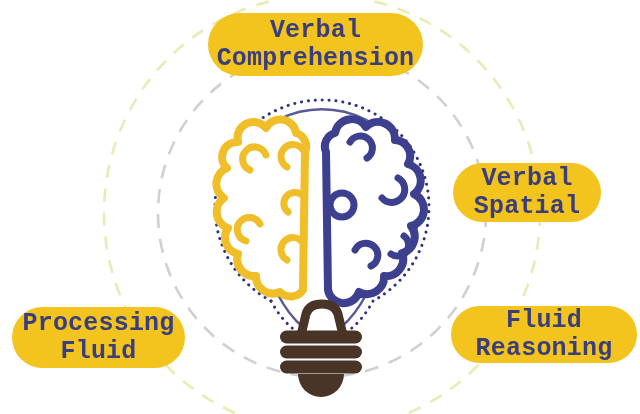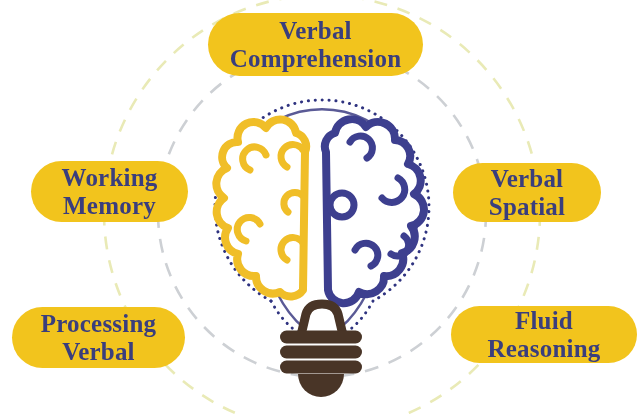--- a/index.html
+++ b/index.html
@@ -1,18 +1,18 @@
 <!DOCTYPE html>
 <html><head>
 <meta charset="utf-8">
 <style>
   html,body{margin:0;padding:0;background:#ffffff;}
   .canvas{
     position:relative;width:640px;height:414px;background:#ffffff;overflow:hidden;
-    font-family:Liberation Serif, serif;
+    font-family:Liberation Mono, monospace;
   }
   .decor-svg{position:absolute;left:0;top:0;width:640px;height:414px;}
   .pill{
     position:absolute;
     background:#F2C41D;
     border-radius:40px;
     display:flex;align-items:center;justify-content:center;
     text-align:center;
     color:#3A3E7D;
     font-weight:700;
@@ -102,30 +102,26 @@
       <rect x="280" y="345.5" width="82" height="13" rx="6.5"></rect>
       <rect x="280" y="360.5" width="82" height="13" rx="6.5"></rect>
       <path d="M 298 374 a 23 23 0 0 0 46 0 z"></path>
     </g>
   </svg>
 
   <div class="pill pill-top">
     <span>Verbal
 Comprehension</span>
   </div>
-  <div class="pill pill-left">
-    <span>Working
-Memory</span>
-  </div>
   <div class="pill pill-right">
     <span>Verbal
 Spatial</span>
   </div>
   <div class="pill pill-bottom-left">
     <span>Processing
-Verbal</span>
+Fluid</span>
   </div>
   <div class="pill pill-bottom-right">
     <span>Fluid
 Reasoning</span>
   </div>
 
 </div>
 
 </body></html>

